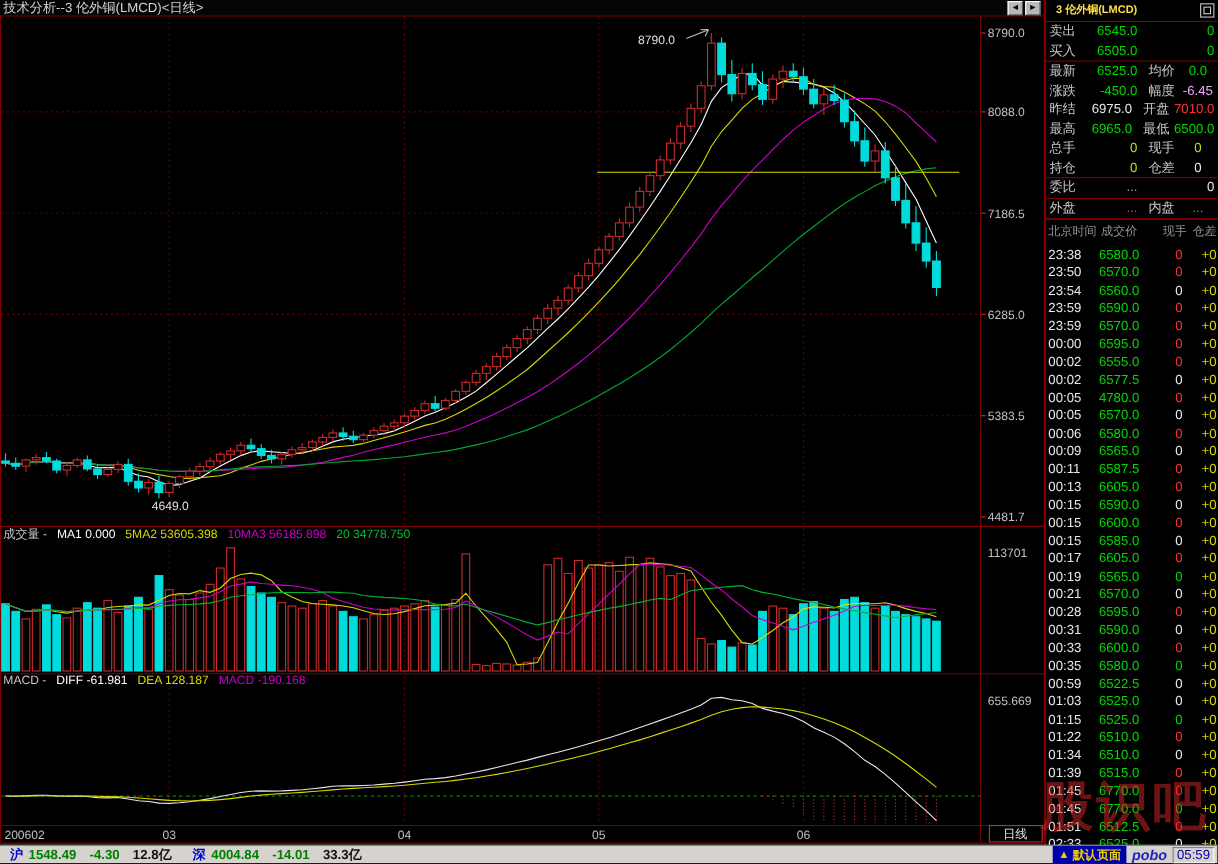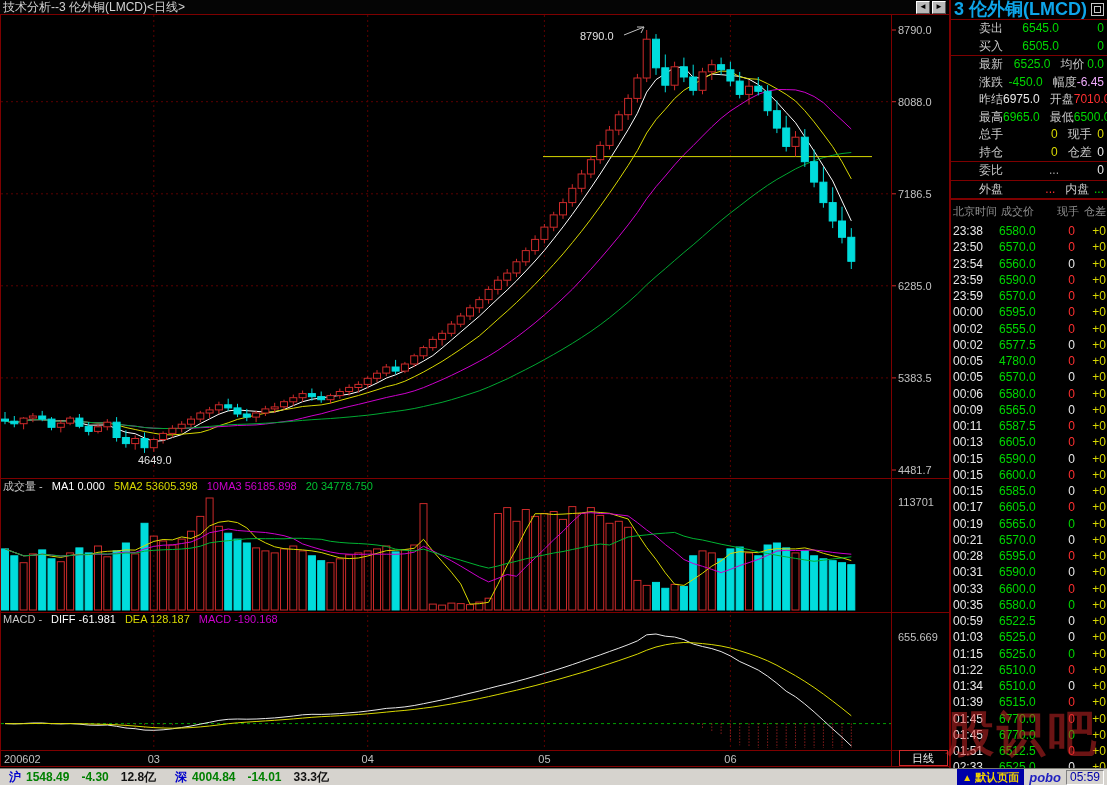--- a/index.html
+++ b/index.html
@@ -10,27 +10,27 @@
   #navbtns{position:absolute;right:4px;top:1px;display:flex;gap:2px;}
   .navbtn{width:12px;height:11px;background:#b8b8b8;border:1px solid;border-color:#fff #555 #555 #fff;
           font-size:8px;line-height:10px;text-align:center;color:#000;cursor:default;}
   #chartwrap{position:absolute;left:0;top:0;width:950px;height:768px;}
   #chartwrap svg{position:absolute;left:0;top:0;}
   .indline{position:absolute;left:3px;height:13px;line-height:13px;font-size:11px;white-space:nowrap;z-index:5;}
   .indline span{margin-right:9px;}
   #ind1{top:15px;} #ind2{top:480px;} #ind3{top:613px;}
   #rightpanel{position:absolute;left:950px;top:0;width:157px;height:768px;background:#000;
               border-left:1px solid #7e0000;box-sizing:border-box;font-size:12px;z-index:6;}
-  #rp-header{height:19px;border-bottom:1px solid #7e0000;color:#0ea5e9;font-weight:bold;
-             font-size:18px;line-height:19px;padding-left:3px;position:relative;}
+  #rp-header{height:19px;border-bottom:1px solid #7e0000;color:#fde047;font-weight:bold;
+             font-size:10px;line-height:19px;padding-left:9px;position:relative;}
   #rp-btn{position:absolute;right:3px;top:3px;width:11px;height:11px;border:1px solid #c8c8c8;background:#000;}
   #rp-btn div{margin:2px;width:5px;height:5px;border:1px solid #c8c8c8;}
   .qrow{height:17.5px;line-height:17.5px;display:flex;padding:0 3px;white-space:nowrap;}
   .qsep{border-top:1px solid #7e0000;height:0;}
-  .ql{width:28px;color:#c8c8c8;margin-left:25px;}
+  .ql{width:28px;color:#c8c8c8;}
   .qv1{width:52px;text-align:right;}
   .q2{margin-left:10px;width:30px;}
   .qv2{flex:1;text-align:center;}
   .qvr{flex:1;text-align:right;}
   #tape-header{display:grid;grid-template-columns:48px 50px 28px 27px;color:#909090;
                font-size:11px;height:15px;line-height:15px;padding:4px 2px;border-top:1px solid #7e0000;}
   #tape-header span:nth-child(3),#tape-header span:nth-child(4){text-align:right;}
   .trow{display:grid;grid-template-columns:46px 52px 28px 27px;height:16.25px;line-height:16.25px;
         padding:0 2px;font-size:12px;white-space:nowrap;}
   .c-t{color:#e8e8e8;} .c-p{color:#00d800;} .c-h{text-align:right;padding-right:4px;}

